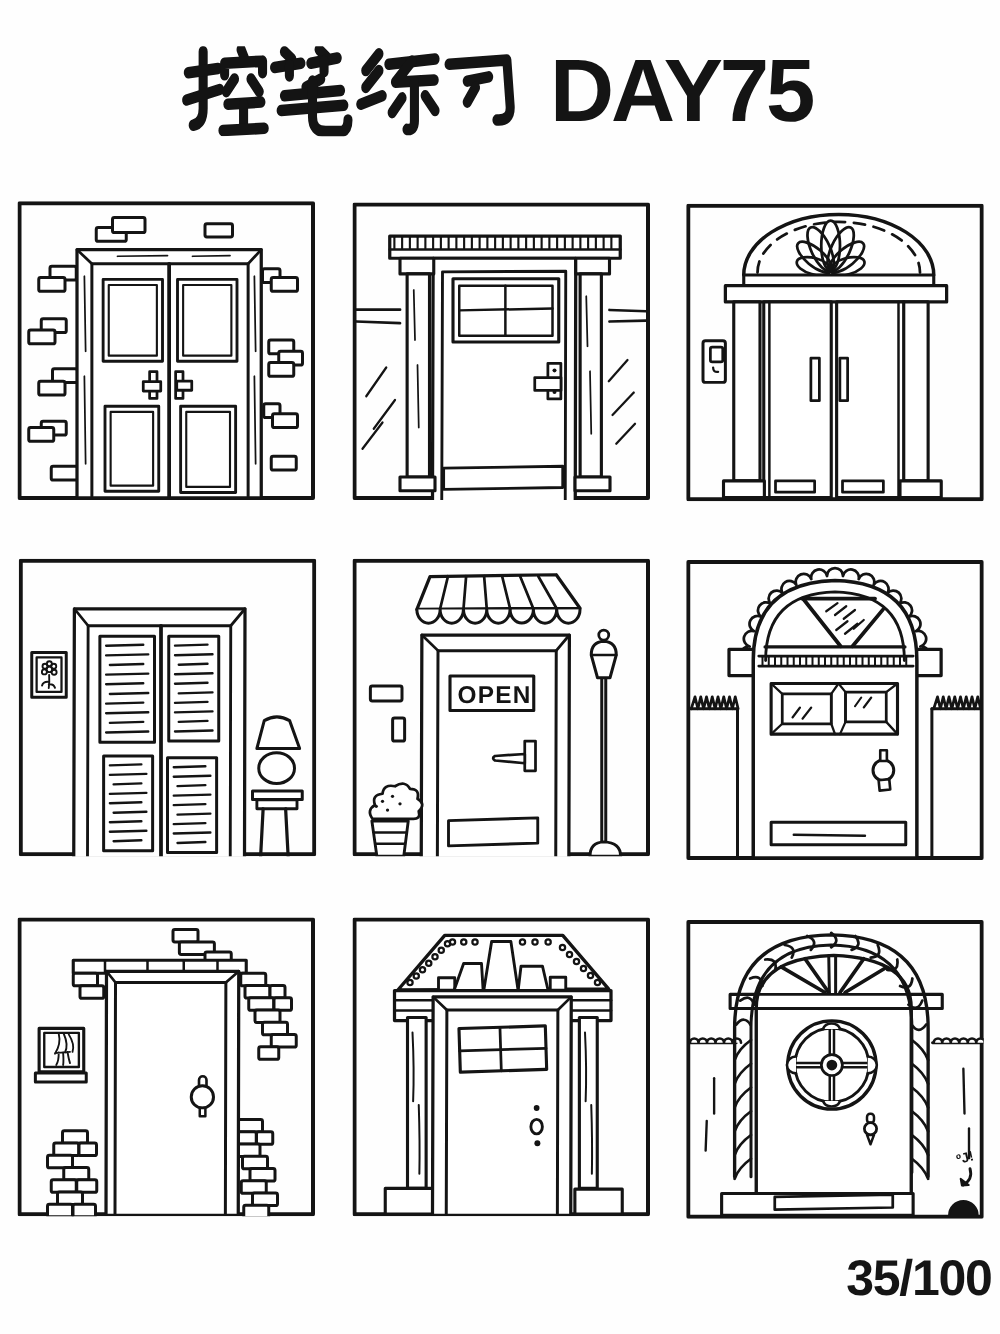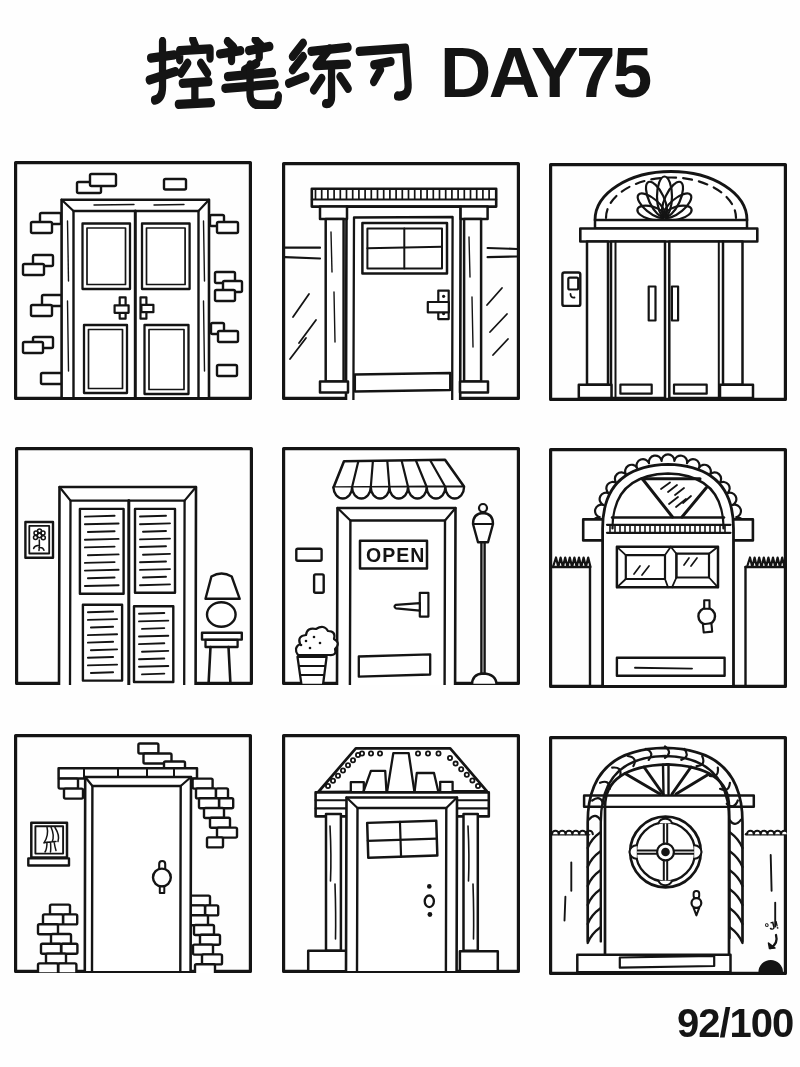--- a/index.html
+++ b/index.html
@@ -48,21 +48,21 @@
 
 <g transform="translate(209,1) scale(0.66,0.84)" stroke-width="11">
 <path d="M8,16 L78,12 L82,56 Q83,70 66,69"></path>
 <path d="M30,32 L56,28"></path>
 <path d="M40,38 L30,52"></path>
 </g>
 
 <text x="295" y="60" font-family="Liberation Sans,sans-serif" font-weight="bold" font-size="71" letter-spacing="-2.5" fill="#141414" stroke="none">DAY75</text>
 </svg>
 
-<div class="num" style="left:677px;top:1001px;font-size:40px;letter-spacing:-1px">92/100</div>
+<div class="num" style="left:677px;top:1001px;font-size:40px;letter-spacing:-1px">35/100</div>
 
 <svg style="left:14px;top:161px" width="238" height="239" viewBox="0 0 238 239" fill="none" stroke="#141414" stroke-linecap="round" stroke-linejoin="round">
 
 <rect x="1.6" y="1.6" width="234.8" height="235.8" stroke-width="3.2"></rect>
 
 <rect x="63.0" y="21.0" width="24.0" height="11.0" rx="1.5" stroke-width="2.4" fill="#fff"></rect>
     <rect x="76.0" y="13.0" width="26.0" height="12.0" rx="1.5" stroke-width="2.4" fill="#fff"></rect>
 
 <rect x="150.0" y="18.0" width="22.0" height="10.5" rx="1.5" stroke-width="2.4" fill="#fff"></rect>
 

